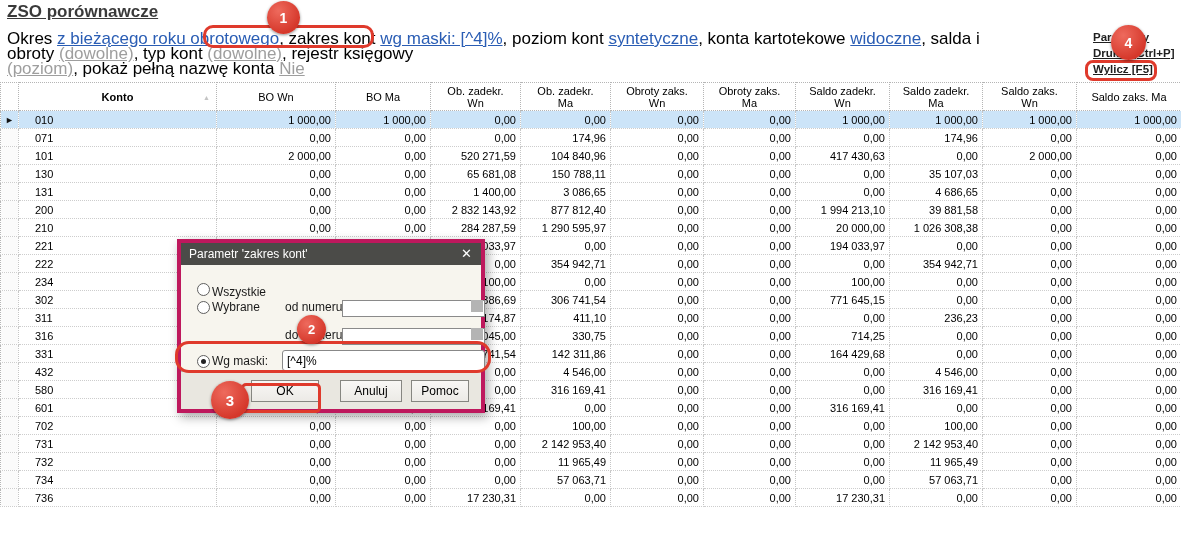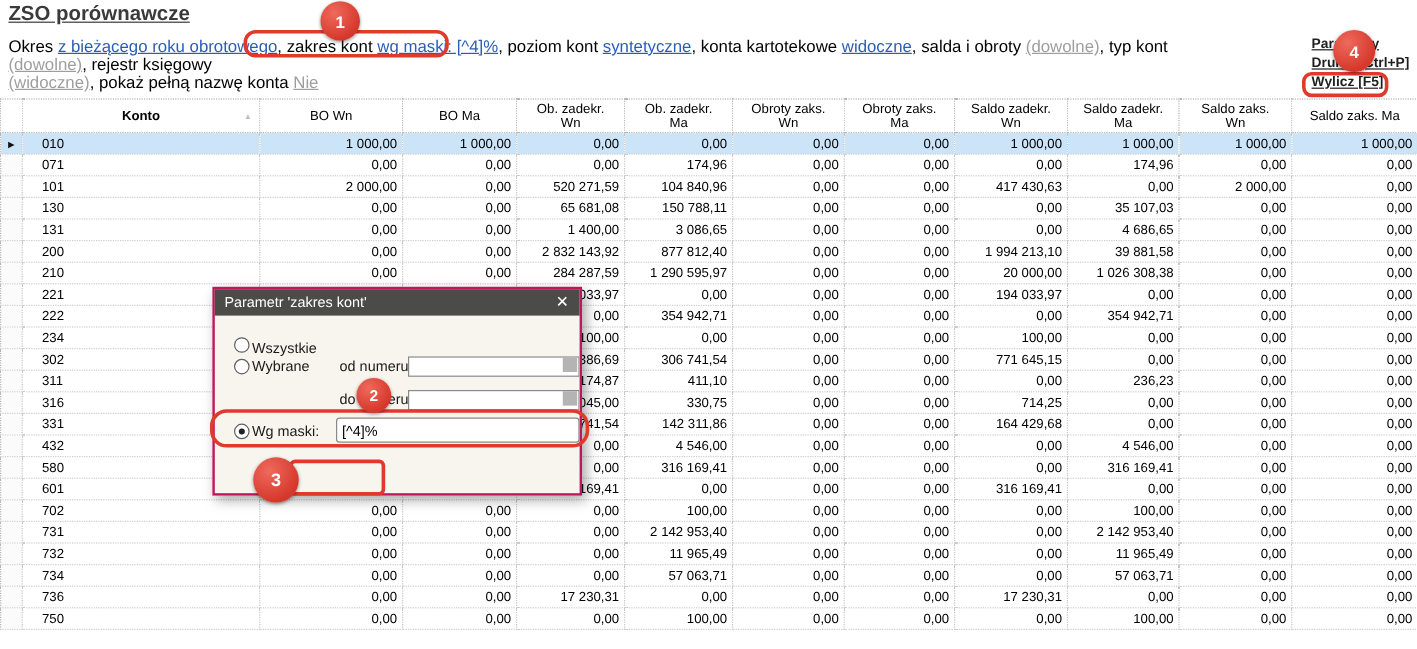--- a/index.html
+++ b/index.html
@@ -6,21 +6,21 @@
   html,body { width:1181px; height:541px; }
   body {
     position:relative; overflow:hidden; background:#fff;
     font-family:"Liberation Sans","DejaVu Sans",sans-serif; color:#000;
   }
   
   .page-title {
     position:absolute; left:7px; top:2px;
     font-size:17px; font-weight:bold; color:#3a3a3a; text-decoration:underline;
   }
-  .params { position:absolute; left:7px; top:31px; font-size:14px; line-height:15px; color:#000; width:980px; }
+  .params { position:absolute; left:7px; top:31px; font-size:17px; line-height:15px; color:#000; width:980px; }
   .params .plain { color:#000; }
   .params .link  { color:#2a5db4; text-decoration:underline; cursor:pointer; }
   .params .muted { color:#9e9e9e; text-decoration:underline; cursor:pointer; }
   .actions { position:absolute; left:1093px; top:29px; font-size:11.5px; font-weight:bold; line-height:16px; }
   .actions a { display:block; color:#1f1f1f; text-decoration:underline; cursor:pointer; white-space:nowrap; }
   
   table.grid {
     position:absolute; left:0; top:82px; width:1181px;
     border-collapse:collapse; table-layout:fixed; font-size:11px; z-index:1;
   }
@@ -34,21 +34,21 @@
     height:18px; border-right:1px dotted #c6c6c6; border-bottom:1px dotted #cdcdcd;
     text-align:right; padding:0 4px 0 0; white-space:nowrap; overflow:hidden; background:#fff;
   }
   table.grid td.konto { text-align:left; padding-left:16px; }
   table.grid td.sel   { text-align:center; padding:0; font-size:9px; color:#111; background:#fbfbfb; }
   table.grid tr.selected td { background:#cce4f8; }
   .sort-arrow { position:absolute; right:6px; top:9px; font-size:7px; color:#c4c4c4; }
   
   .dialog {
     position:absolute; left:177px; top:239px; width:308px; height:174px; z-index:10;
-    background:#f7f5ee; border:2px solid #be185d; box-shadow:3px 4px 10px rgba(0,0,0,.35);
+    background:#f7f5ee; border:4px solid #be185d; box-shadow:3px 4px 10px rgba(0,0,0,.35);
   }
   .dlg-title {
     position:absolute; left:0; top:0; right:0; height:22px; background:#4b4b48;
     color:#fff; font-size:12px; line-height:22px; padding-left:8px; cursor:default;
   }
   .dlg-close { position:absolute; right:9px; top:0; font-size:13px; color:#fff; cursor:pointer; }
   .dlg-label { position:absolute; font-size:12px; color:#1a1a1a; white-space:nowrap; }
   .radio {
     position:absolute; width:13px; height:13px; border:1px solid #5f5f5f; border-radius:50%;
     background:#fff; cursor:pointer;
@@ -92,21 +92,21 @@
   .badge-3 { left:211px;  top:381px; width:38px; height:38px; font-size:15px; }
   .badge-4 { left:1111px; top:25px;  width:35px; height:35px; font-size:14px; }
 </style>
 </head>
 <body>
 
 <div class="page-title">ZSO porównawcze</div>
 
 <div class="params">
   <div id="params-line1"><span class="plain">Okres </span><span class="link">z bieżącego roku obrotowego</span><span class="plain">, zakres kont </span><span class="link">wg maski: [^4]%</span><span class="plain">, poziom kont </span><span class="link">syntetyczne</span><span class="plain">, konta kartotekowe </span><span class="link">widoczne</span><span class="plain">, salda i obroty </span><span class="muted">(dowolne)</span><span class="plain">, typ kont </span><span class="muted">(dowolne)</span><span class="plain">, rejestr księgowy</span></div>
-  <div id="params-line2"><span class="muted">(widoczne)</span><span class="plain">, pokaż pełną nazwę konta </span><span class="muted">Nie</span></div>
+  <div id="params-line2"><span class="muted">(poziom)</span><span class="plain">, pokaż pełną nazwę konta </span><span class="muted">Nie</span></div>
 </div>
 
 <div class="actions">
   <a>Parametry</a>
   <a>Drukuj [Ctrl+P]</a>
   <a>Wylicz [F5]</a>
 </div>
 
 <table class="grid">
   <thead>
@@ -434,34 +434,20 @@
         <td>0,00</td>
         <td>17 230,31</td>
         <td>0,00</td>
         <td>0,00</td>
         <td>0,00</td>
         <td>17 230,31</td>
         <td>0,00</td>
         <td>0,00</td>
         <td>0,00</td>
       </tr>
-      <tr>
-        <td class="sel"></td>
-        <td class="konto">750</td>
-        <td>0,00</td>
-        <td>0,00</td>
-        <td>0,00</td>
-        <td>100,00</td>
-        <td>0,00</td>
-        <td>0,00</td>
-        <td>0,00</td>
-        <td>100,00</td>
-        <td>0,00</td>
-        <td>0,00</td>
-      </tr>
     </tbody>
 </table>
 
 <div class="dialog">
   <div class="dlg-title">
     <span>Parametr 'zakres kont'</span>
     <span class="dlg-close">✕</span>
   </div>
 
   <span class="radio" style="left:16px; top:40px;"></span>
@@ -481,20 +467,25 @@
     <input type="text" value="" style="">
     <span class="sq-btn"></span>
   </div>
 
   <span class="radio checked" style="left:16px; top:112px;"></span>
   <span class="dlg-label" style="left:31px; top:111px;">Wg maski:</span>
   <div class="inp-wrap mask-wrap" style="left:101px; top:107px; width:203px; height:21px;">
     <input type="text" value="[^4]%" style="">
   </div>
 
+  <div class="dlg-footer">
+    <button class="dlg-btn btn-ok">OK</button>
+    <button class="dlg-btn btn-cancel">Anuluj</button>
+    <button class="dlg-btn btn-help">Pomoc</button>
+  </div>
 </div>
 
 <div class="hl-rect hl-1"></div>
 <div class="hl-rect hl-2"></div>
 <div class="hl-rect hl-3"></div>
 <div class="hl-rect hl-4"></div>
 <div class="badge badge-1">1</div>
 <div class="badge badge-2">2</div>
 <div class="badge badge-3">3</div>
 <div class="badge badge-4">4</div>

